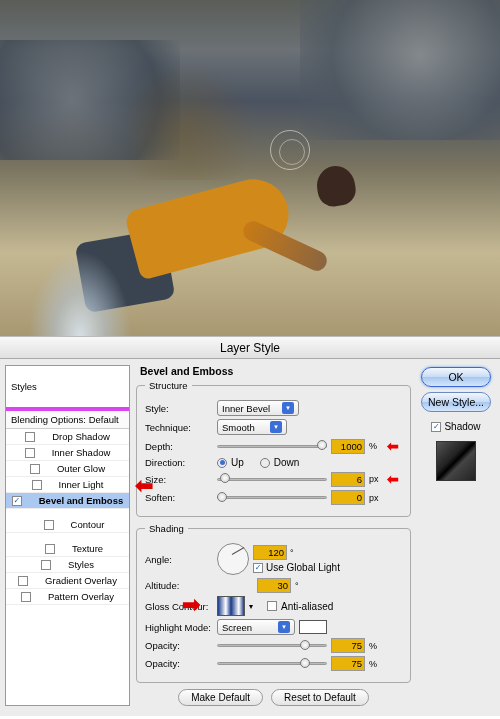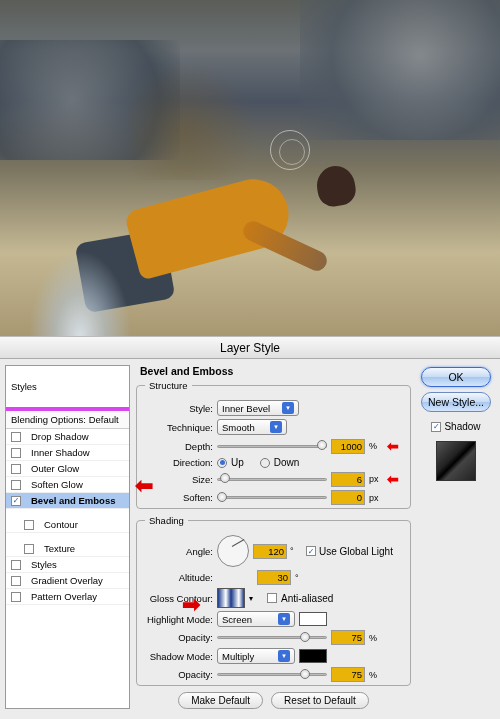--- a/index.html
+++ b/index.html
@@ -17,31 +17,31 @@
   .ripple { position:absolute; top:130px; left:270px; width:40px; height:40px; border:1px solid rgba(255,255,255,0.5); border-radius:50%;}
   .ripple::after { content:''; position:absolute; top:8px; left:8px; width:24px; height:24px; border:1px solid rgba(255,255,255,0.4); border-radius:50%;}
 
   .dialog { position:absolute; top:336px; left:0; width:500px; background:#ececec; border-top:1px solid #bbb; }
   .titlebar { text-align:center; padding:4px 0 3px; font-size:12px; background:linear-gradient(#f8f8f8,#e0e0e0); border-bottom:1px solid #aaa;}
   .dialog-body { display:flex; padding:6px 5px 10px; gap:6px; }
 
   .styles-panel { width:125px; border:1px solid #999; background:#fff; font-size:9.5px; }
   .styles-header { padding:15px 5px; border-bottom:4px solid #d946ef; }
   .styles-sub { padding:3px 5px; border-bottom:1px solid #ccc; background:#fafafa;}
-  .style-row { display:flex; align-items:center; gap:10px; padding:2px 5px; border-bottom:1px solid #eee; cursor:pointer;}
+  .style-row { display:flex; align-items:center; gap:17px; padding:2px 5px; border-bottom:1px solid #eee; cursor:pointer;justify-content:center;}
   .style-row.selected { background:#aac8f0; }
   .style-row.indent { padding-left:18px;margin-top:8px; }
   .chk { width:10px; height:10px; border:1px solid #888; background:#fff; display:inline-flex; align-items:center; justify-content:center; font-size:8px; color:#1a5fb4;}
 
   .main-panel { flex:1; font-size:10px; }
-  fieldset { border:1px solid #aaa; border-radius:4px; margin-bottom:6px; padding:6px 8px 0;}
+  fieldset { border:1px solid #aaa; border-radius:4px; margin-bottom:6px; padding:6px 8px 8px;}
   legend { font-size:10px; padding:0 4px; font-weight:bold;}
   legend.sub { font-weight:normal; font-size:9.5px;}
   .frow { display:flex; align-items:center; margin:3px 0; gap:4px; }
-  .flabel { width:68px; text-align:right; font-size:9.5px;}
+  .flabel { width:68px; font-size:9.5px;}
   .dropdown { background:linear-gradient(#fefefe,#e8e8e8); border:1px solid #8a8a8a; border-radius:3px; padding:1px 4px; font-size:9.5px; display:flex; align-items:center; gap:4px; min-width:82px; justify-content:space-between;}
   .dd-arrow { background:#3b6fd8; color:#fff; width:12px; height:12px; display:flex; align-items:center; justify-content:center; font-size:7px; border-radius:2px;}
   .slider { flex:1; height:14px; position:relative; display:flex; align-items:center; max-width:110px;}
   .slider-track { height:3px; background:#bbb; border-radius:2px; width:100%; border:1px solid #999;}
   .slider-thumb { position:absolute; width:10px; height:10px; background:radial-gradient(#fff,#ccc); border:1px solid #777; border-radius:50%; top:1px;}
   .numbox { width:34px; border:1px solid #999; background:#eab308; padding:1px 2px; font-size:9.5px; text-align:right;}
   .unit { font-size:9px; width:14px;}
   .radio { width:10px; height:10px; border:1px solid #777; border-radius:50%; display:inline-flex; align-items:center; justify-content:center;}
   .radio.on::after { content:''; width:5px; height:5px; background:#3b6fd8; border-radius:50%;}
   .swatch { width:28px; height:14px; border:1px solid #555;}
@@ -92,21 +92,21 @@
           <div class="style-row">
             <span class="chk"></span>
             <span>Inner Shadow</span>
           </div>
           <div class="style-row">
             <span class="chk"></span>
             <span>Outer Glow</span>
           </div>
           <div class="style-row">
             <span class="chk"></span>
-            <span>Soften Glow</span>
+            <span>Inner Light</span>
           </div>
           <div class="style-row selected">
             <span class="chk">✓</span>
             <span style="font-weight: bold;">Bevel and Emboss</span>
           </div>
           <div class="style-row indent">
             <span class="chk"></span>
             <span>Contour</span>
           </div>
           <div class="style-row indent">
@@ -191,21 +191,21 @@
           <span class="unit">px</span>
         </div>
       </fieldset>
 
       <fieldset>
         <legend class="sub">Shading</legend>
 
         <div class="frow">
           <span class="flabel">Angle:</span>
           <div class="angle-wheel"></div>
-          <div style="display:flex; flex-direction:row; gap:2px;">
+          <div style="display:flex; flex-direction:column; gap:2px;">
             <div style="display:flex; gap:3px; align-items:center;">
               <div class="numbox">120</div>
               <span class="unit">°</span>
             </div>
             <div style="display:flex; gap:3px; align-items:center;">
               <span class="chk">✓</span>
               <span>Use Global Light</span>
             </div>
           </div>
         </div>
@@ -238,28 +238,20 @@
         <div class="frow">
           <span class="flabel">Opacity:</span>
           <div class="slider">
               <div class="slider-track"></div>
               <div class="slider-thumb" style="left:75%;"></div>
             </div>
           <div class="numbox">75</div>
           <span class="unit">%</span>
         </div>
 
-        <div class="frow">
-          <span class="flabel">Shadow Mode:</span>
-          <div class="dropdown" style="min-width:78px;">
-            <span>Multiply</span>
-            <span class="dd-arrow">▾</span>
-          </div>
-          <span class="swatch" style="background:#000;"></span>
-        </div>
 
         <div class="frow">
           <span class="flabel">Opacity:</span>
           <div class="slider">
               <div class="slider-track"></div>
               <div class="slider-thumb" style="left:75%;"></div>
             </div>
           <div class="numbox">75</div>
           <span class="unit">%</span>
         </div>

